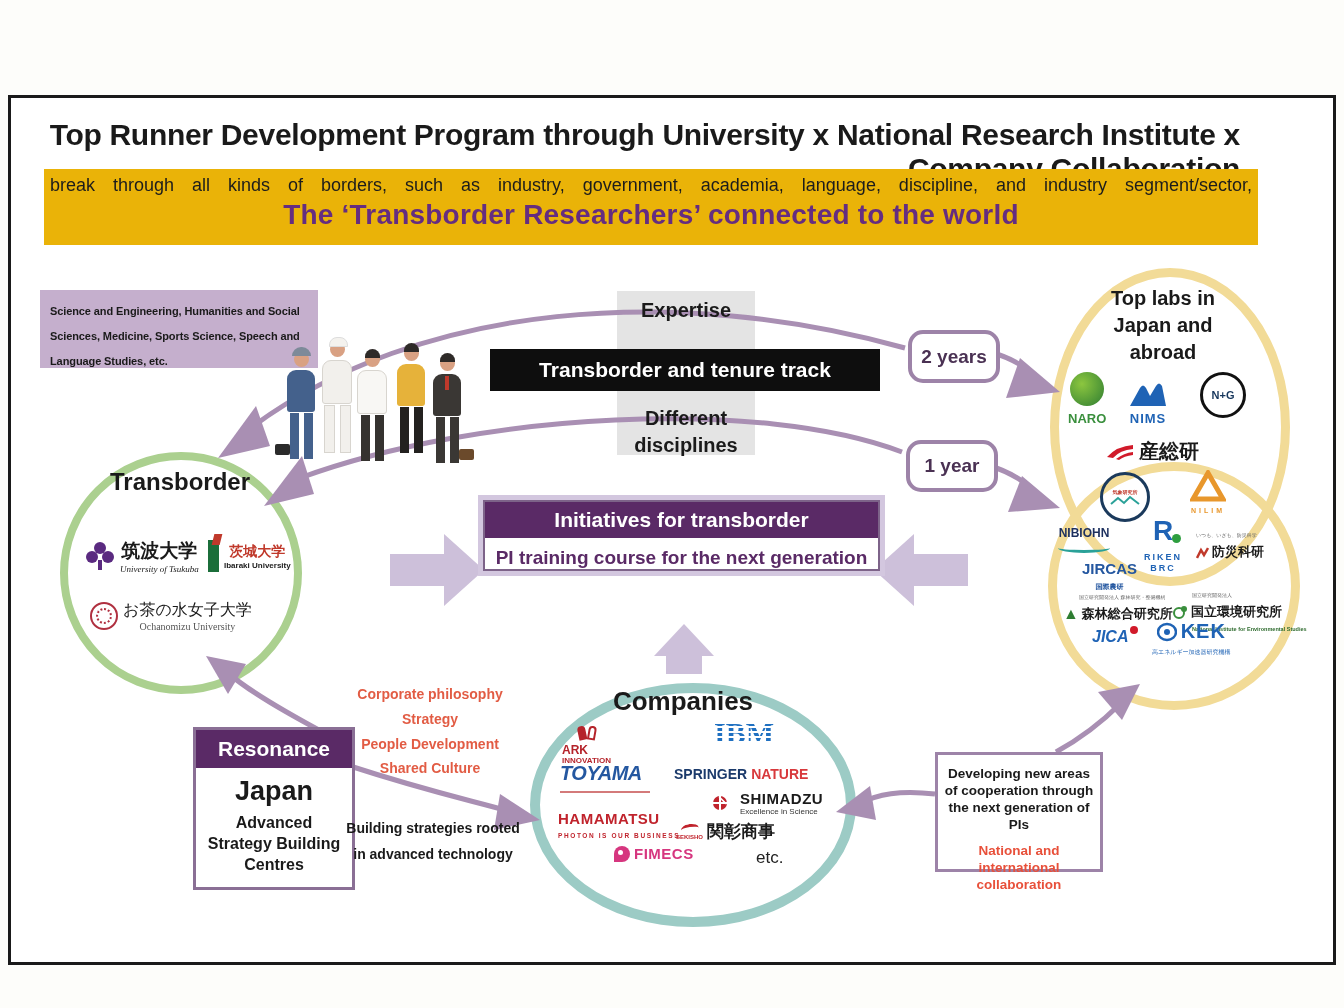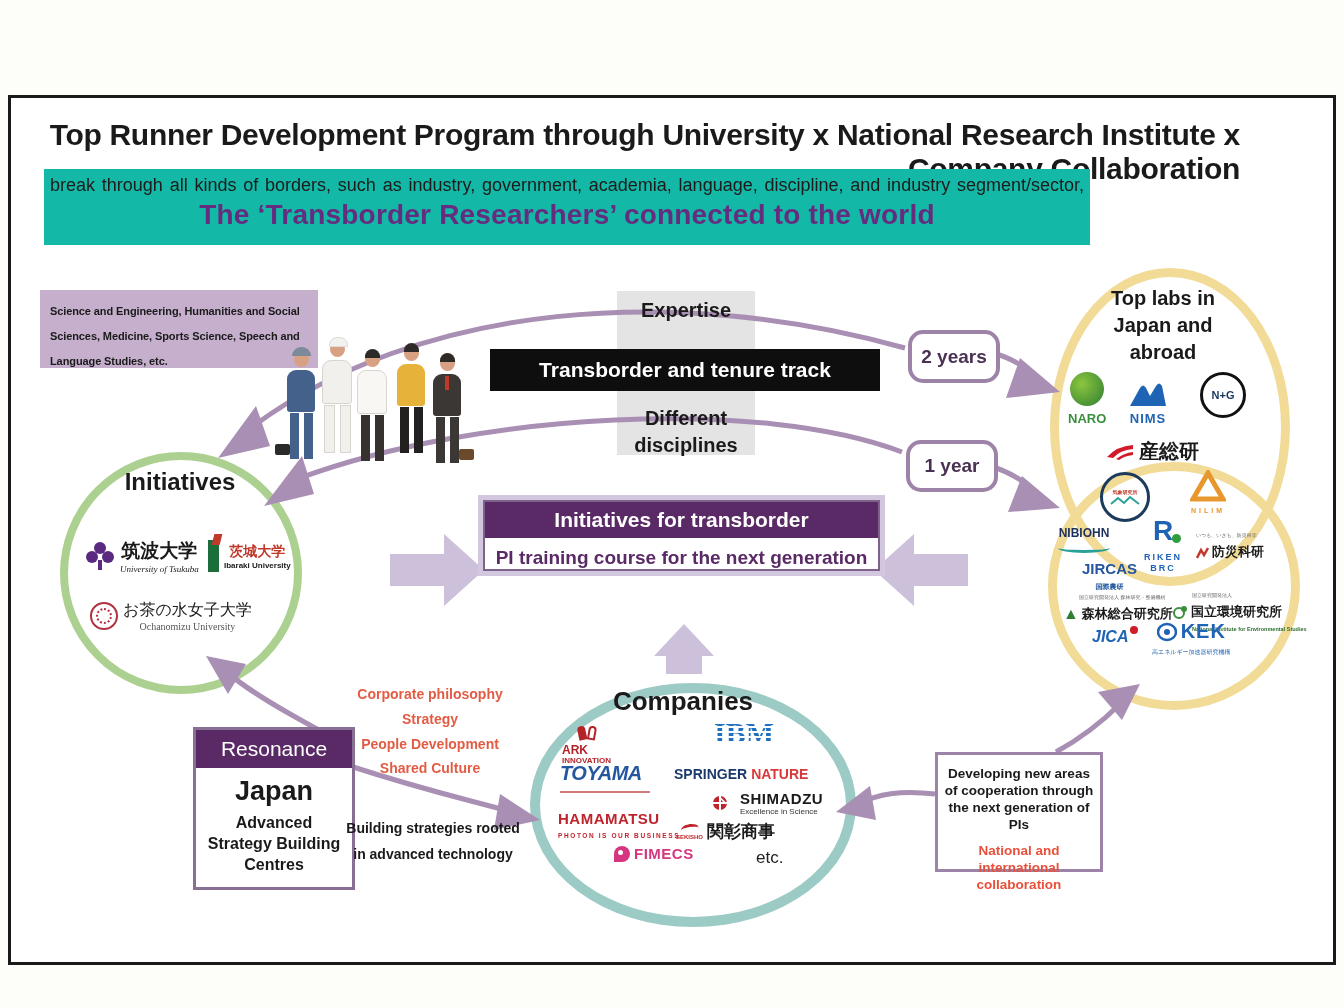--- a/index.html
+++ b/index.html
@@ -1,21 +1,21 @@
 <!DOCTYPE html>
 <html><head>
 <meta charset="utf-8">
 <style>
   html,body{margin:0;padding:0;background:#fdfdfa;}
   #canvas{position:relative;width:1344px;height:1008px;background:#fdfdfa;overflow:hidden;
           font-family:"Liberation Sans",sans-serif;color:#1a1a1a;}
   .abs{position:absolute;}
   .frame{left:8px;top:95px;width:1322px;height:864px;border:3px solid #1a1a1a;background:#ffffff;z-index:0;}
   .title{left:0;top:118px;width:1240px;text-align:right;font-size:30px;font-weight:800;letter-spacing:-0.3px;z-index:3;}
-  .banner{left:44px;top:169px;width:1046px;height:76px;background:#14b8a6;z-index:3;}
+  .banner{left:44px;top:169px;width:1214px;height:76px;background:#eab308;z-index:3;}
   .banner .b1{padding:6px 6px 0 6px;font-size:18px;color:#1c1c1c;text-align:justify;text-align-last:justify;}
   .banner .b2{margin-top:3px;text-align:center;font-size:28px;font-weight:800;color:#652d80;letter-spacing:0.2px;}
   .fieldsbox{left:40px;top:290px;width:278px;height:78px;background:#c5afcd;z-index:3;
              padding:9px 10px;box-sizing:border-box;font-size:11px;font-weight:700;line-height:25px;letter-spacing:-0.1px;}
   .grayband{left:617px;top:291px;width:138px;height:164px;background:#e4e4e4;z-index:1;}
   .expertise{left:617px;top:299px;width:138px;text-align:center;font-size:20px;font-weight:800;z-index:3;}
   .blackbox{left:490px;top:349px;width:390px;height:42px;background:#0e0e0e;color:#fff;z-index:3;
             display:flex;align-items:center;justify-content:center;font-size:21px;font-weight:800;}
   .diffdisc{left:607px;top:405px;width:158px;text-align:center;font-size:20px;font-weight:800;line-height:27px;z-index:3;}
   .duration{background:#fff;border:4px solid #9d83a8;border-radius:15px;z-index:3;
@@ -23,21 +23,21 @@
   .ring{border-radius:50%;z-index:1;}
   svg.overlay{left:0;top:0;width:1344px;height:1008px;z-index:2;pointer-events:none;}
   .pre{white-space:pre-line;}
   
   .initbox{left:483px;top:500px;width:393px;background:#fff;border:2px solid #7d6389;box-shadow:0 0 0 5px #d3c7df;z-index:3;}
   .initbox .ih{background:#5a2a66;color:#fff;text-align:center;font-size:21px;font-weight:800;padding:6px 0;}
   .initbox .i1{text-align:center;font-size:19px;font-weight:800;color:#5a2a66;margin-top:9px;}
   .initbox .i2{text-align:center;font-size:27px;font-weight:800;color:#5a2a66;margin:6px 0 12px;}
   
   .resbox{left:193px;top:727px;width:156px;background:#fff;border:3px solid #8a6f95;z-index:3;}
-  .resbox .rh{background:#5a2a66;color:#fff;text-align:center;font-size:21px;font-weight:400;padding:7px 0;}
+  .resbox .rh{background:#5a2a66;color:#fff;text-align:center;font-size:21px;font-weight:700;padding:7px 0;}
   .resbox .rn{text-align:center;font-size:27px;font-weight:800;margin-top:8px;}
   .resbox .rs{text-align:center;font-size:16px;font-weight:800;line-height:21px;margin:5px 6px 12px;}
   
   .coopbox{left:935px;top:752px;width:168px;height:120px;background:#fff;border:3px solid #9d83a8;z-index:3;
            box-sizing:border-box;padding:10px 5px;}
   .coopbox .cm{text-align:center;font-size:13.5px;font-weight:800;line-height:17px;}
   .coopbox .ca{text-align:center;font-size:13.5px;font-weight:800;line-height:17px;color:#e8503a;margin-top:9px;}
   .culture{z-index:3;text-align:center;font-size:14px;font-weight:800;color:#e25c44;}
   .stratnote{left:338px;top:815px;width:190px;text-align:center;font-size:14px;font-weight:800;line-height:26px;z-index:3;}
   
@@ -174,21 +174,21 @@
           <div class="p-tie"></div>
         </div>
       <div class="p-legs">
           <div style="background:#3a3734;"></div>
           <div style="background:#3a3734;"></div>
         </div>
       <div class="p-case" style="right:-7px;bottom:3px;background:#6b4a2b;"></div>
     </div>
   </div>
 
-  <div class="abs uni-title">Initiatives</div>
+  <div class="abs uni-title">Transborder</div>
   <div class="abs chip" style="left:85px;top:538px;">
     <svg width="30" height="32">
       <circle cx="15" cy="8" r="6" fill="#5a2a80"></circle>
         <circle cx="7" cy="17" r="6" fill="#5a2a80"></circle>
       <circle cx="23" cy="17" r="6" fill="#5a2a80"></circle>
         <rect x="13" y="20" width="4" height="10" fill="#5a2a80"></rect>
     </svg>
     <div class="col">
       <span class="serif" style="font-size:19px;font-weight:700;">筑波大学</span>
       <span class="serif" style="font-size:9px;font-style:italic;">University of Tsukuba</span>

